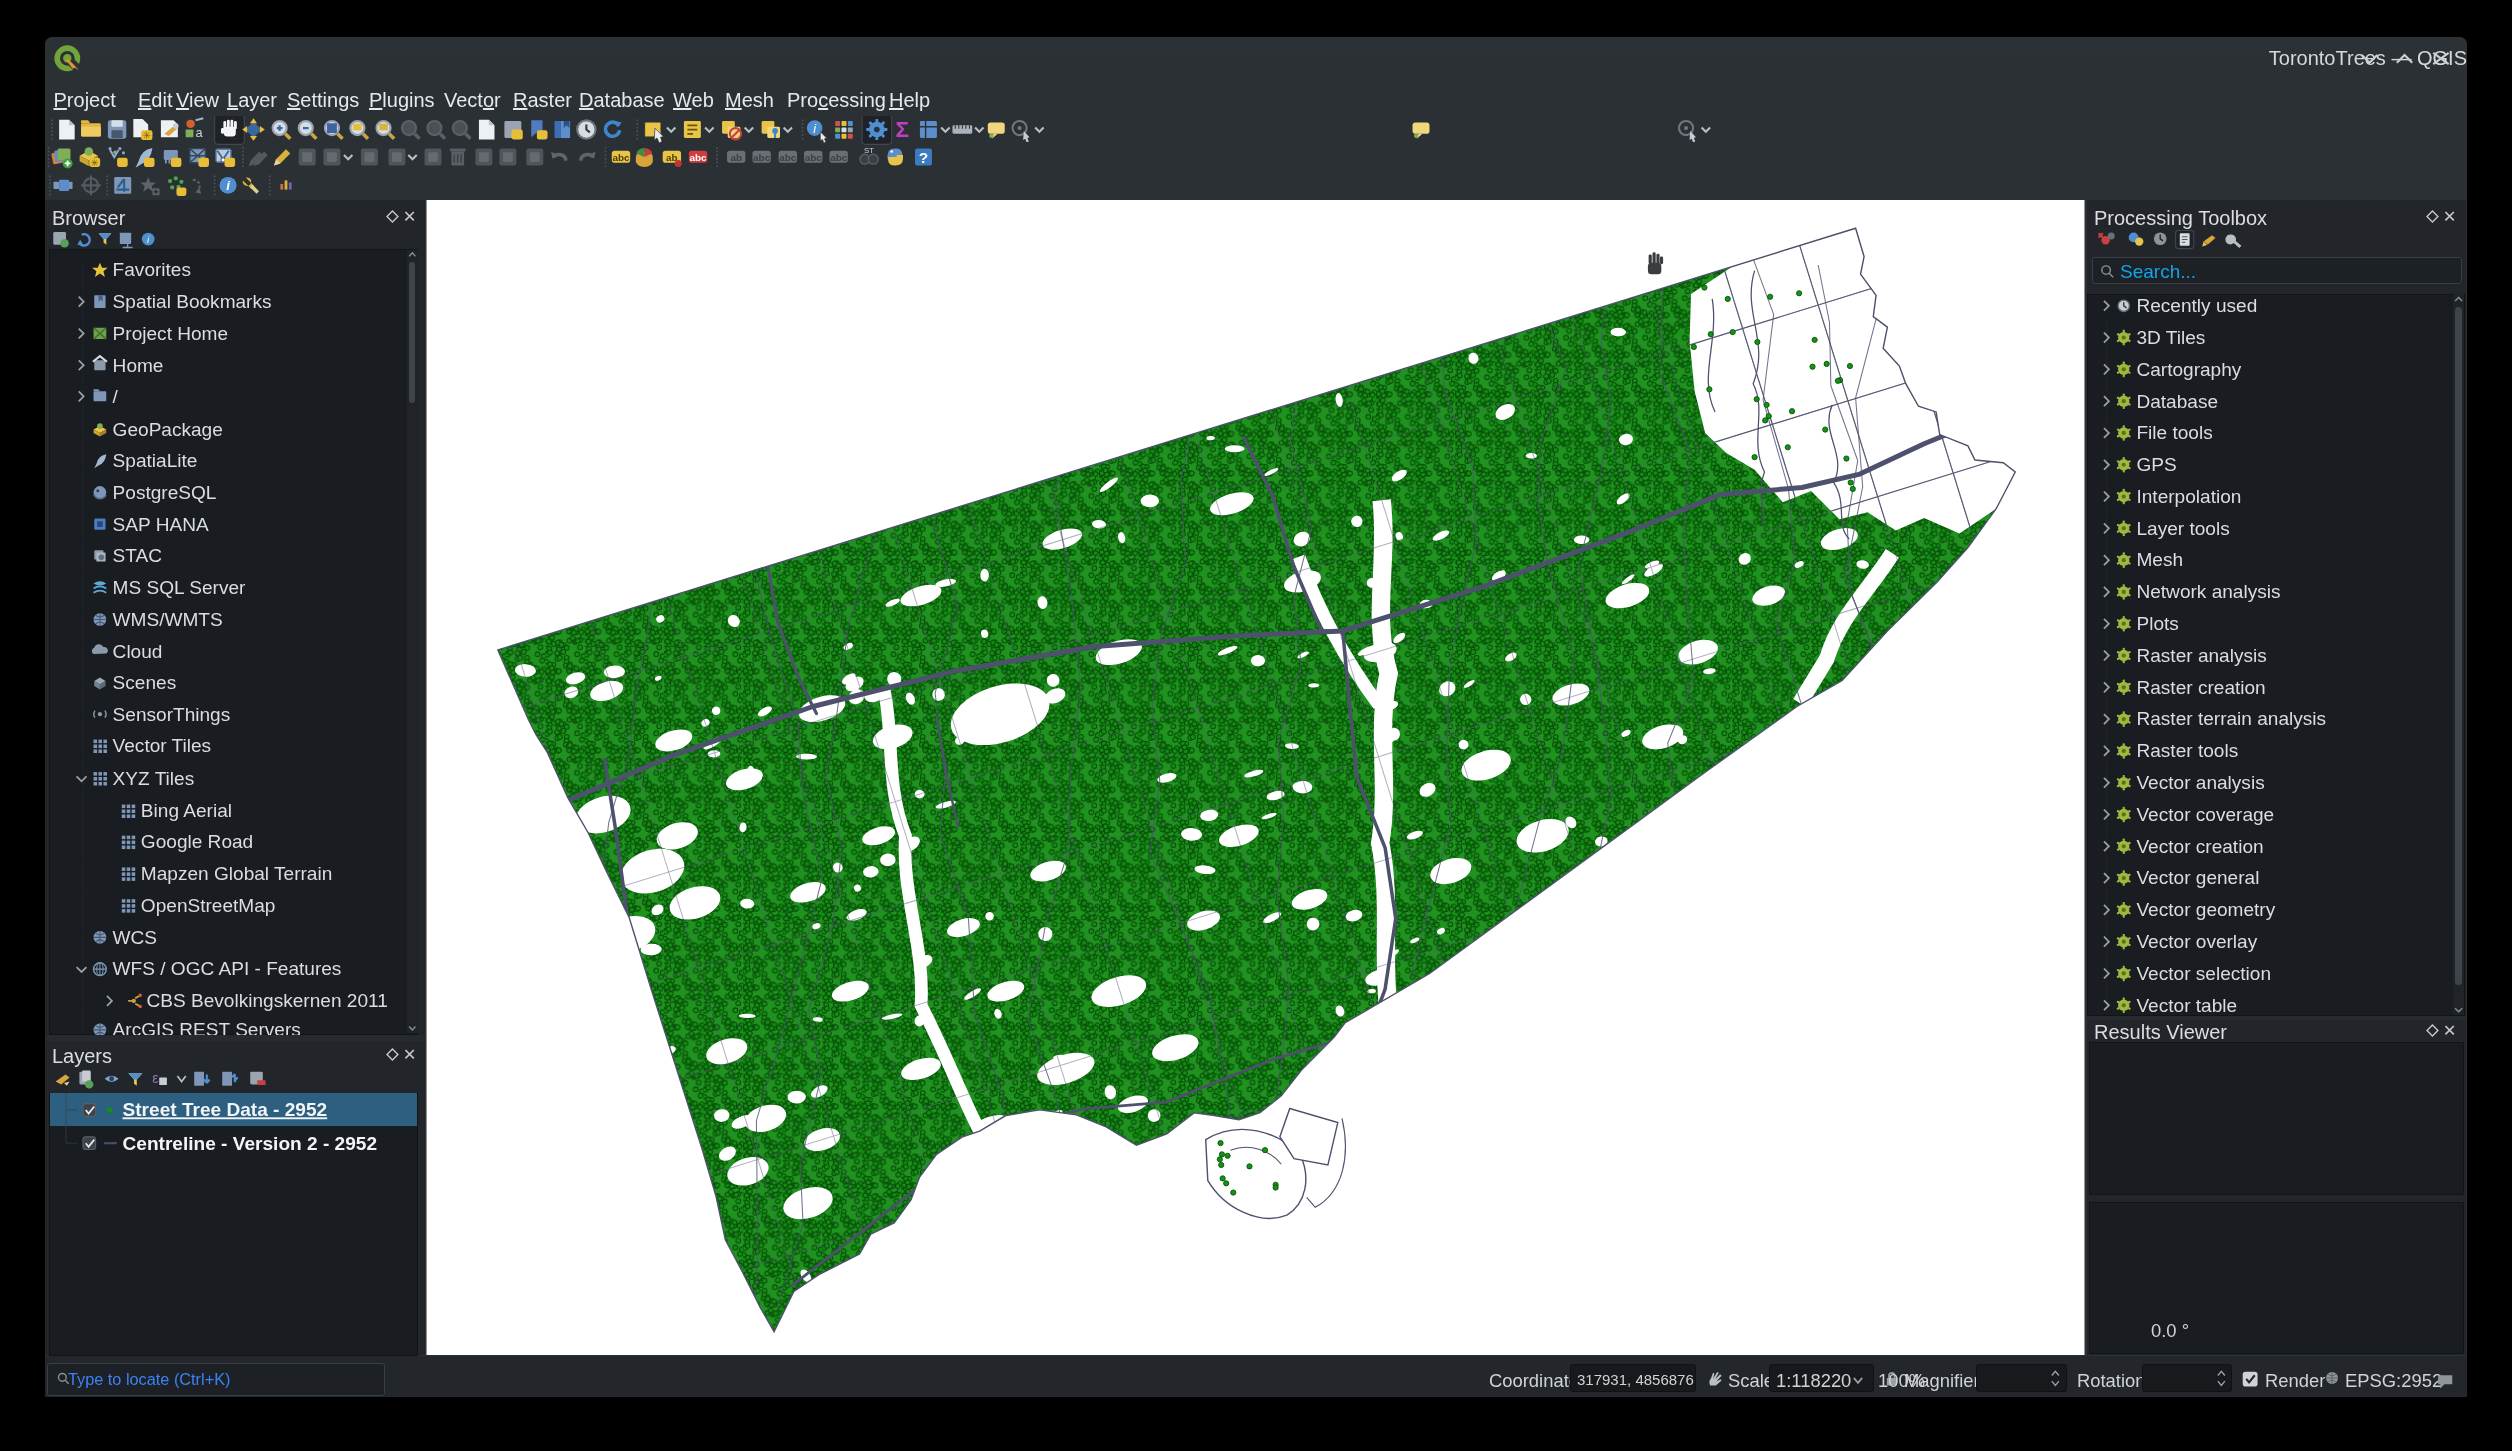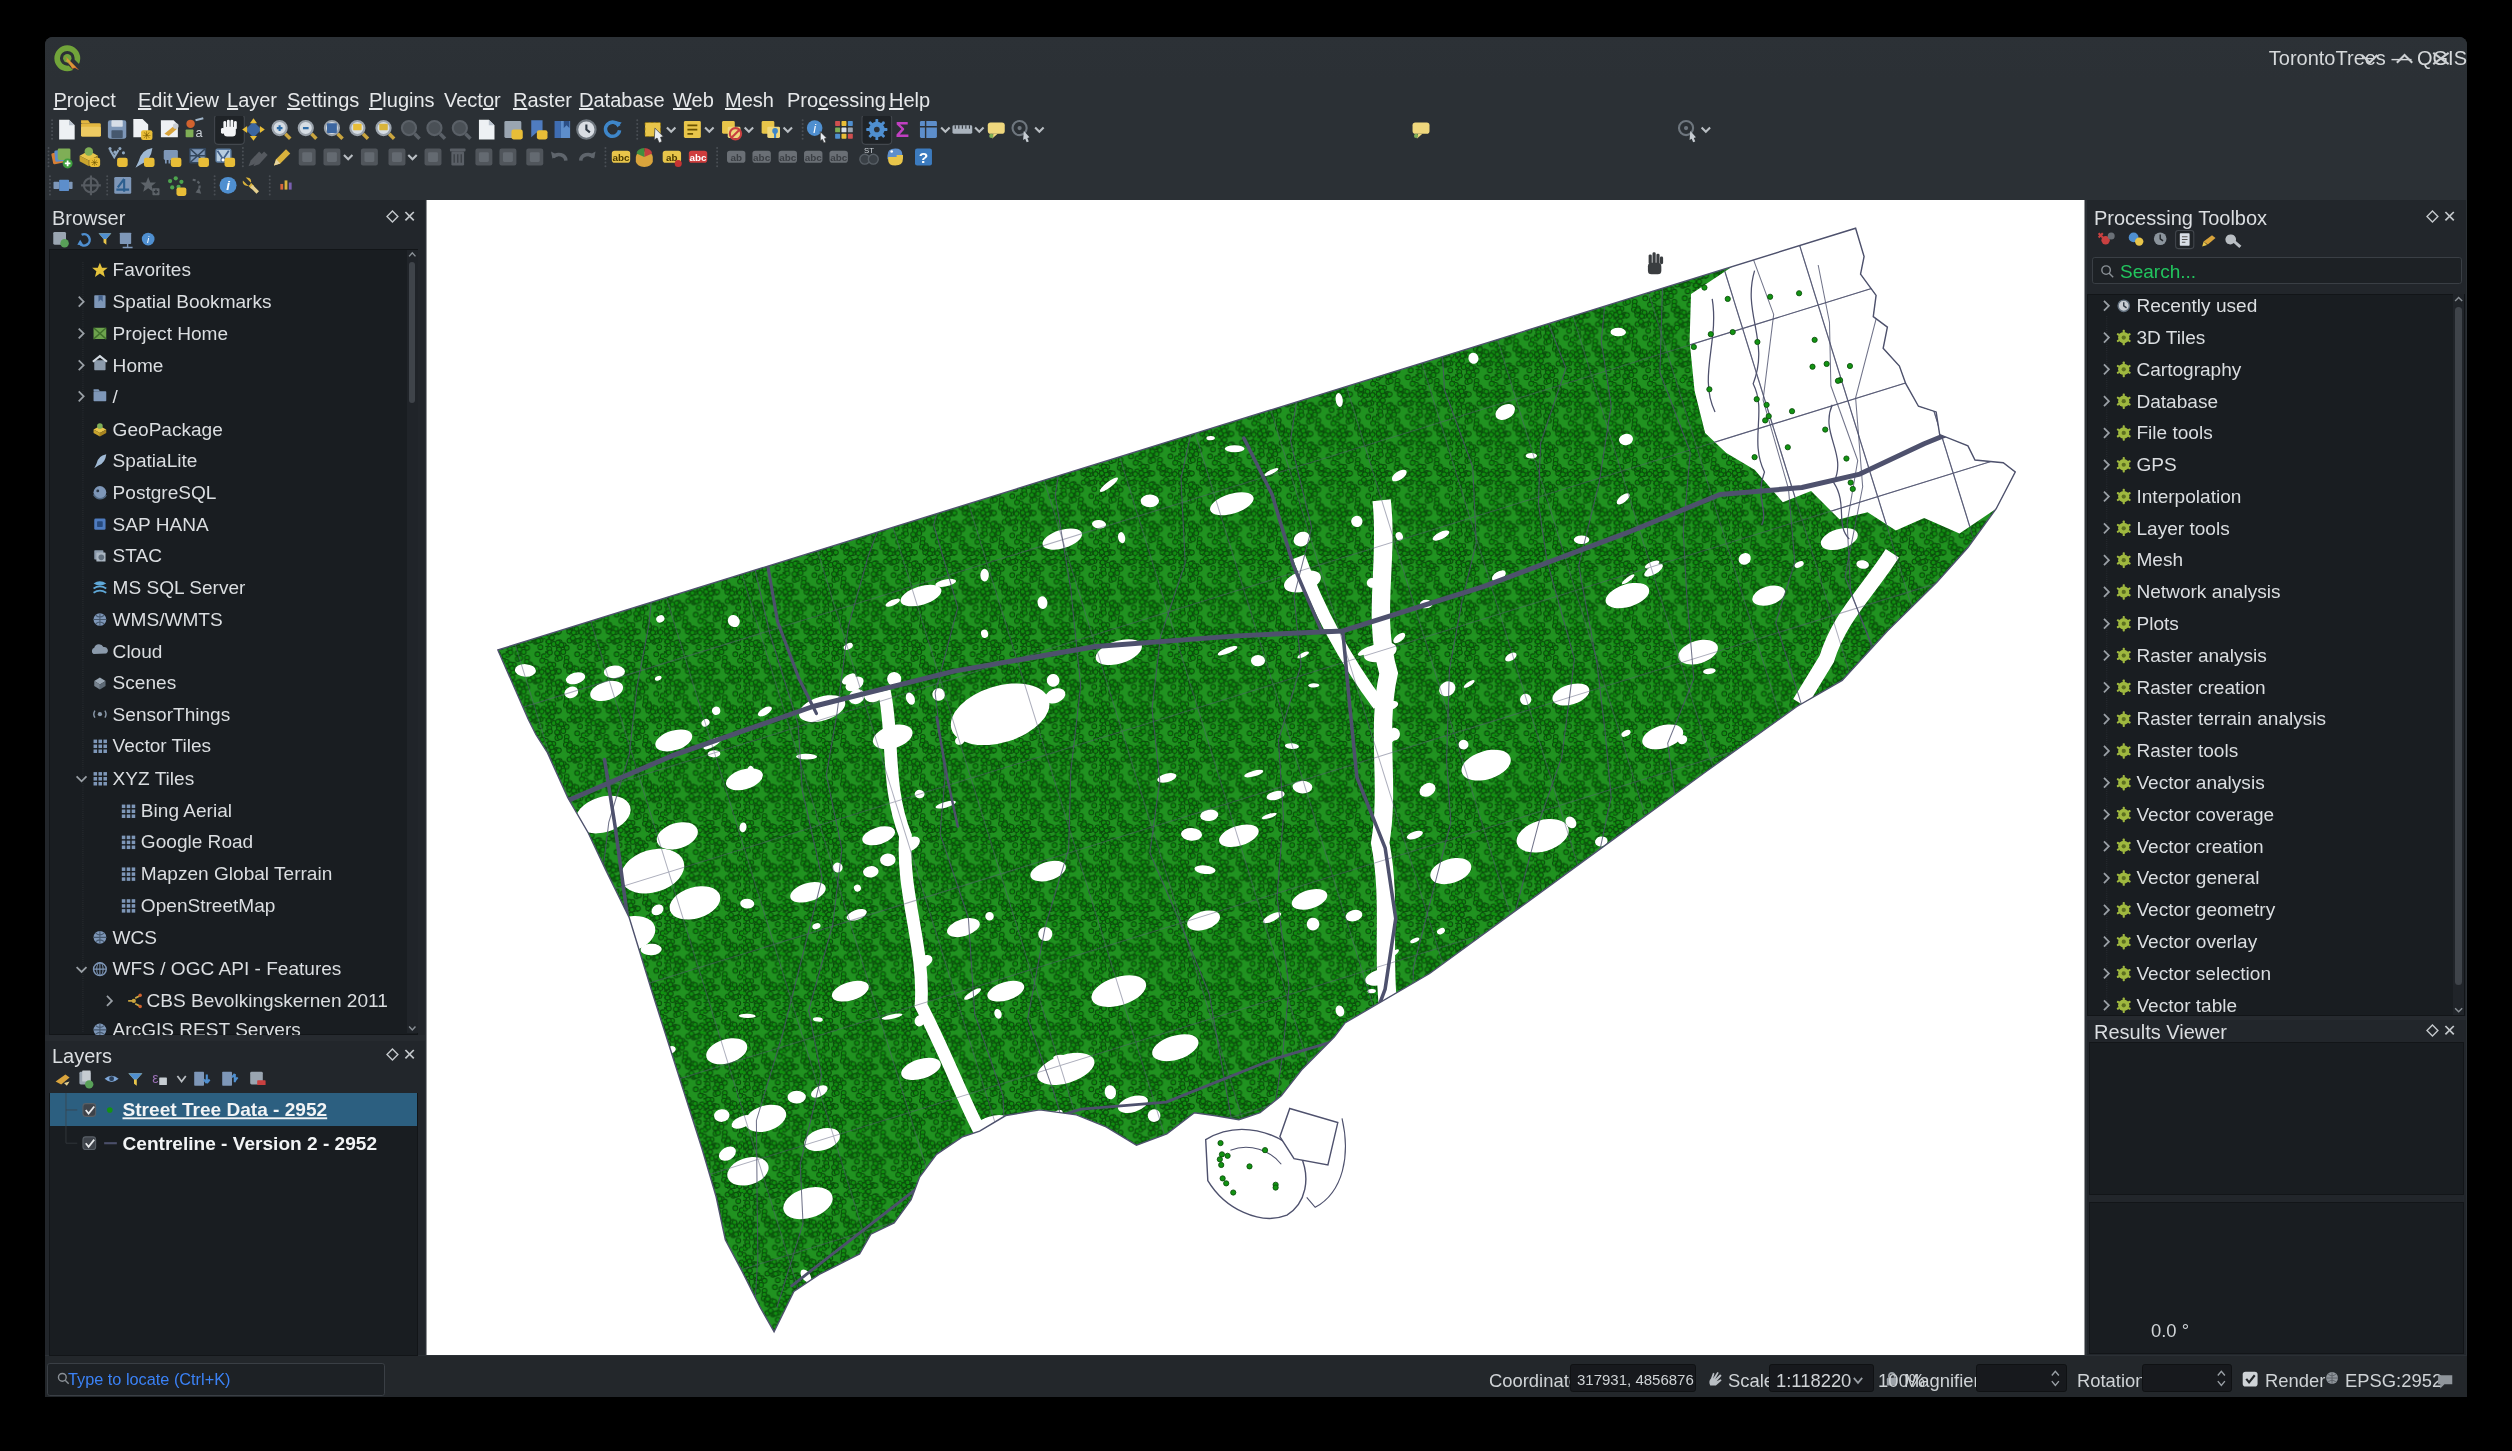--- a/index.html
+++ b/index.html
@@ -1190,21 +1190,21 @@
       <path d="M127,11 h8 M127,15 h8 M127,19 h5" stroke="#555" stroke-width="1.5"></path>
 <path d="M158,18 l12,-9 l5,4 l-11,9 z" fill="#d9a43c"></path>
       <path d="M158,18 l-2,7 l7,-2 z" fill="#e8c54a"></path>
 <path d="M196,8 a7,7 0 1 0 5,12 l8,7 l3,-3 l-8,-7 a7,7 0 0 0 -8,-9 z" fill="#b9bec3"></path>
 </svg>
     <div class="sbox" style="left:2047px;top:220px;width:370px;height:27px;background:#1d2125;border:0.7px solid #3a3f45"></div>
     <svg class="abs" style="left:2054px;top:226px" width="17" height="17" viewBox="0 0 24 24">
       <circle cx="10" cy="10" r="6" fill="none" stroke="#8a9096" stroke-width="2"></circle>
       <path d="M14,14 l6,6" stroke="#8a9096" stroke-width="2"></path>
     </svg>
-    <div class="abs" style="left:2075px;top:224px;font-size:19px;color:#22c55e">Search...</div>
+    <div class="abs" style="left:2075px;top:224px;font-size:19px;color:#0ea5e9">Search...</div>
     <div class="inner" style="left:2042px;top:257px;width:378px;height:722px"></div>
     <div class="abs" style="left:2042px;top:257px;width:413px;height:722px;overflow:hidden">
       <div class="abs" style="left:-2042px;top:-257px">
         <svg class="abs" style="left:2042px;top:0" width="378" height="1319" viewBox="0 0 535 1866">
           <path d="M28,395 V1380" stroke="#3a3f45" stroke-width="1" stroke-dasharray="1 2"></path>
           <path d="M24,373 l7,7 l-7,7" stroke="#9aa0a6" stroke-width="2.5" fill="none"></path>
           <circle cx="52.0" cy="380.0" r="8.0" fill="#c8cdd3" stroke="#62707e" stroke-width="2"></circle>
           <path d="M52,375 v5 l4,3" stroke="#2f3944" stroke-width="2" fill="none"></path>
           <text x="70" y="389" font-size="27" fill="#dbdee1">Recently used</text>
           <path d="M24,418 l7,7 l-7,7" stroke="#9aa0a6" stroke-width="2.5" fill="none"></path>

